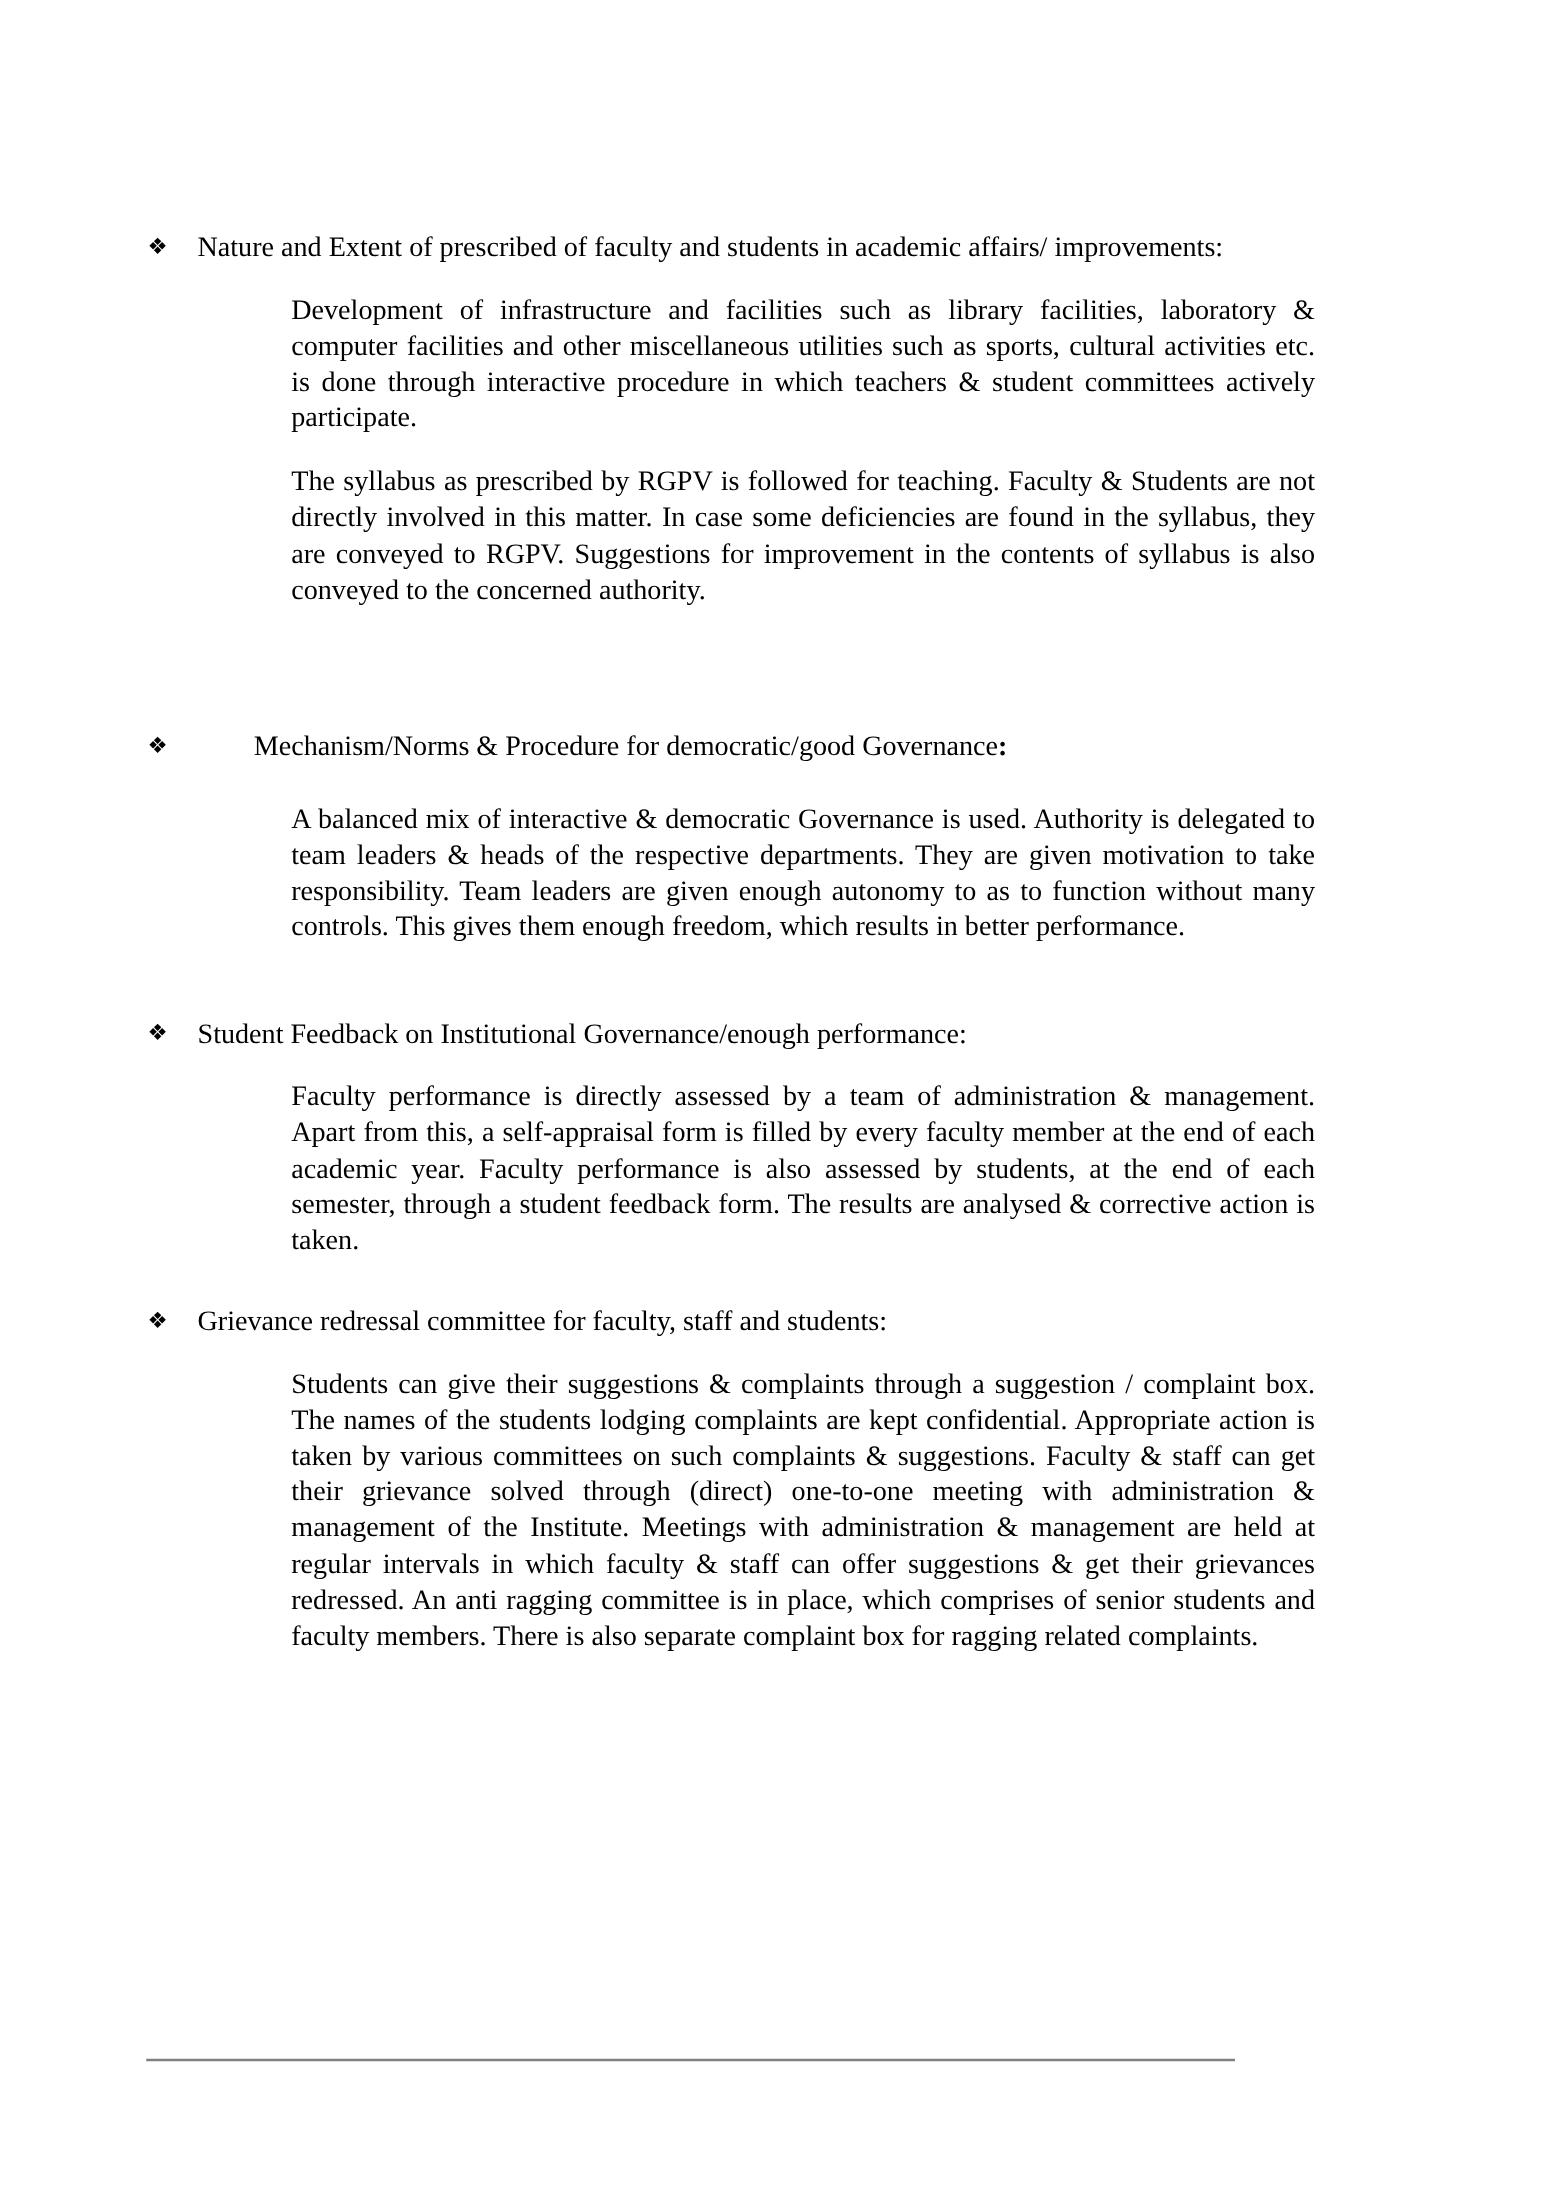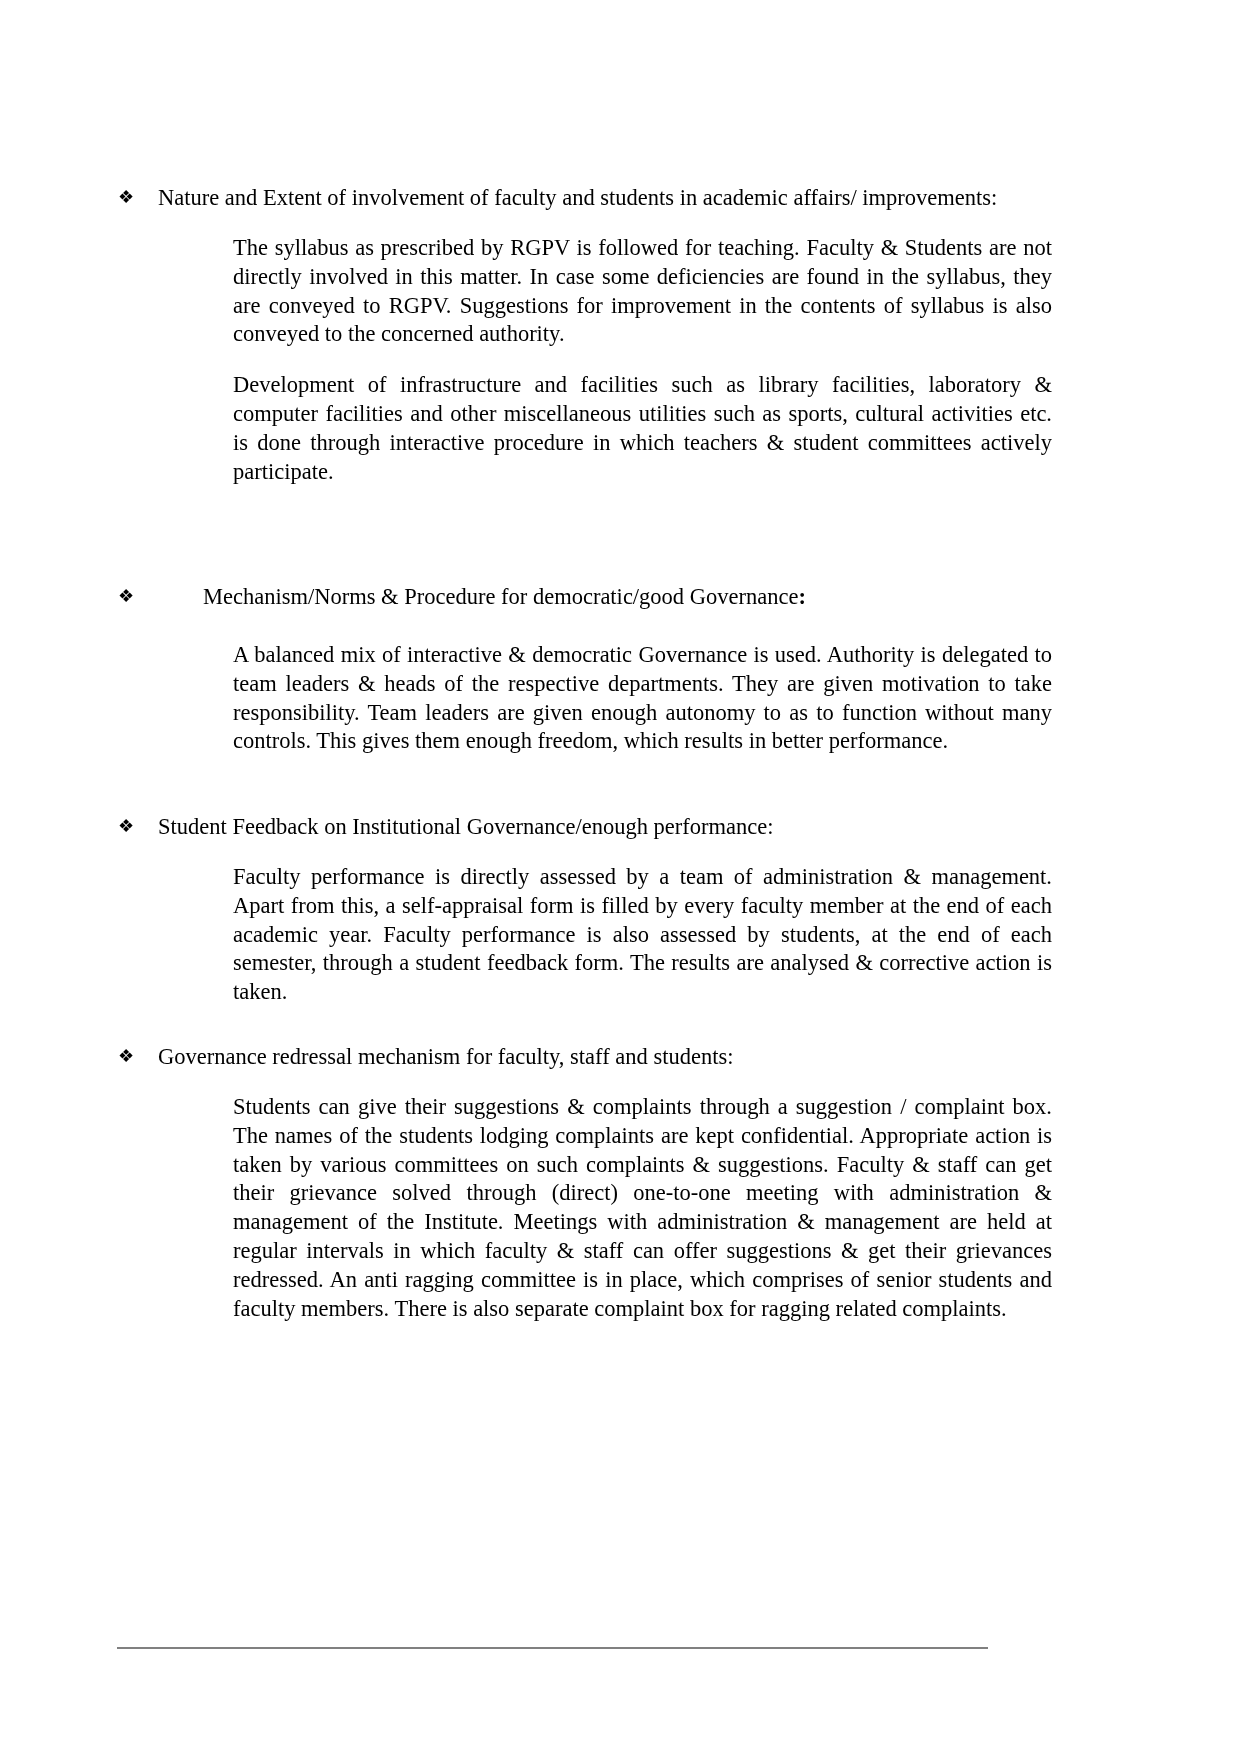--- a/index.html
+++ b/index.html
@@ -15,24 +15,24 @@
   .footer-line { position: absolute; left: 117px; top: 1647px; width: 871px; height: 2px; background: #808080; }
 </style>
 </head>
 <body>
 
 <div class="page">
 
   <div class="section" style="top:183px;">
     <div class="bullet-row">
       <span class="bullet">❖</span>
-      <span class="heading-text">Nature and Extent of involvement of faculty and students in academic affairs/ improvements:</span>
+      <span class="heading-text">Nature and Extent of prescribed of faculty and students in academic affairs/ improvements:</span>
     </div>
+    <div class="para" style="margin-top:22px;">Development of infrastructure and facilities such as library facilities, laboratory &amp; computer facilities and other miscellaneous utilities such as sports, cultural activities etc. is done through interactive procedure in which teachers &amp; student committees actively participate.</div>
     <div class="para" style="margin-top:22px;">The syllabus as prescribed by RGPV is followed for teaching. Faculty &amp; Students are not directly involved in this matter. In case some deficiencies are found in the syllabus, they are conveyed to RGPV. Suggestions for improvement in the contents of syllabus is also conveyed to the concerned authority.</div>
-    <div class="para" style="margin-top:22px;">Development of infrastructure and facilities such as library facilities, laboratory &amp; computer facilities and other miscellaneous utilities such as sports, cultural activities etc. is done through interactive procedure in which teachers &amp; student committees actively participate.</div>
   </div>
 
   <div class="section" style="top:582px;">
     <div class="bullet-row">
       <span class="bullet">❖</span>
       <span class="heading-text" style="text-align:left;margin-left:45px;"><span>Mechanism/Norms &amp; Procedure for democratic/good Governance</span><span class="bold">:</span></span>
     </div>
     <div class="para" style="margin-top:30px;">A balanced mix of interactive &amp; democratic Governance is used. Authority is delegated to team leaders &amp; heads of the respective departments. They are given motivation to take responsibility. Team leaders are given enough autonomy to as to function without many controls. This gives them enough freedom, which results in better performance.</div>
   </div>
 
@@ -40,19 +40,19 @@
     <div class="bullet-row">
       <span class="bullet">❖</span>
       <span class="heading-text" style="text-align:left;">Student Feedback on Institutional Governance/enough performance:</span>
     </div>
     <div class="para" style="margin-top:22px;">Faculty performance is directly assessed by a team of administration &amp; management. Apart from this, a self-appraisal form is filled by every faculty member at the end of each academic year. Faculty performance is also assessed by students, at the end of each semester, through a student feedback form. The results are analysed &amp; corrective action is taken.</div>
   </div>
 
   <div class="section" style="top:1042px;">
     <div class="bullet-row">
       <span class="bullet">❖</span>
-      <span class="heading-text" style="text-align:left;">Governance redressal mechanism for faculty, staff and students:</span>
+      <span class="heading-text" style="text-align:left;">Grievance redressal committee for faculty, staff and students:</span>
     </div>
     <div class="para" style="margin-top:22px;">Students can give their suggestions &amp; complaints through a suggestion / complaint box. The names of the students lodging complaints are kept confidential. Appropriate action is taken by various committees on such complaints &amp; suggestions. Faculty &amp; staff can get their grievance solved through (direct) one-to-one meeting with administration &amp; management of the Institute. Meetings with administration &amp; management are held at regular intervals in which faculty &amp; staff can offer suggestions &amp; get their grievances redressed. An anti ragging committee is in place, which comprises of senior students and faculty members. There is also separate complaint box for ragging related complaints.</div>
   </div>
 
   <div class="footer-line"></div>
 </div>
 
 </body></html>

